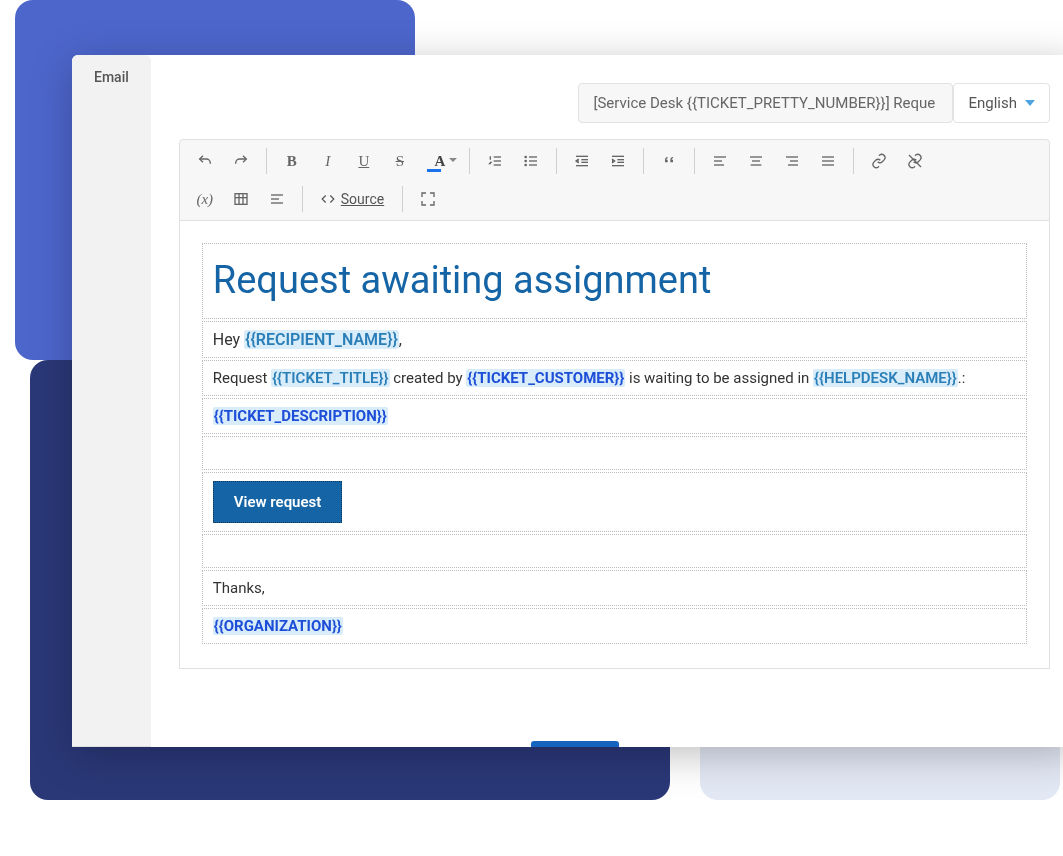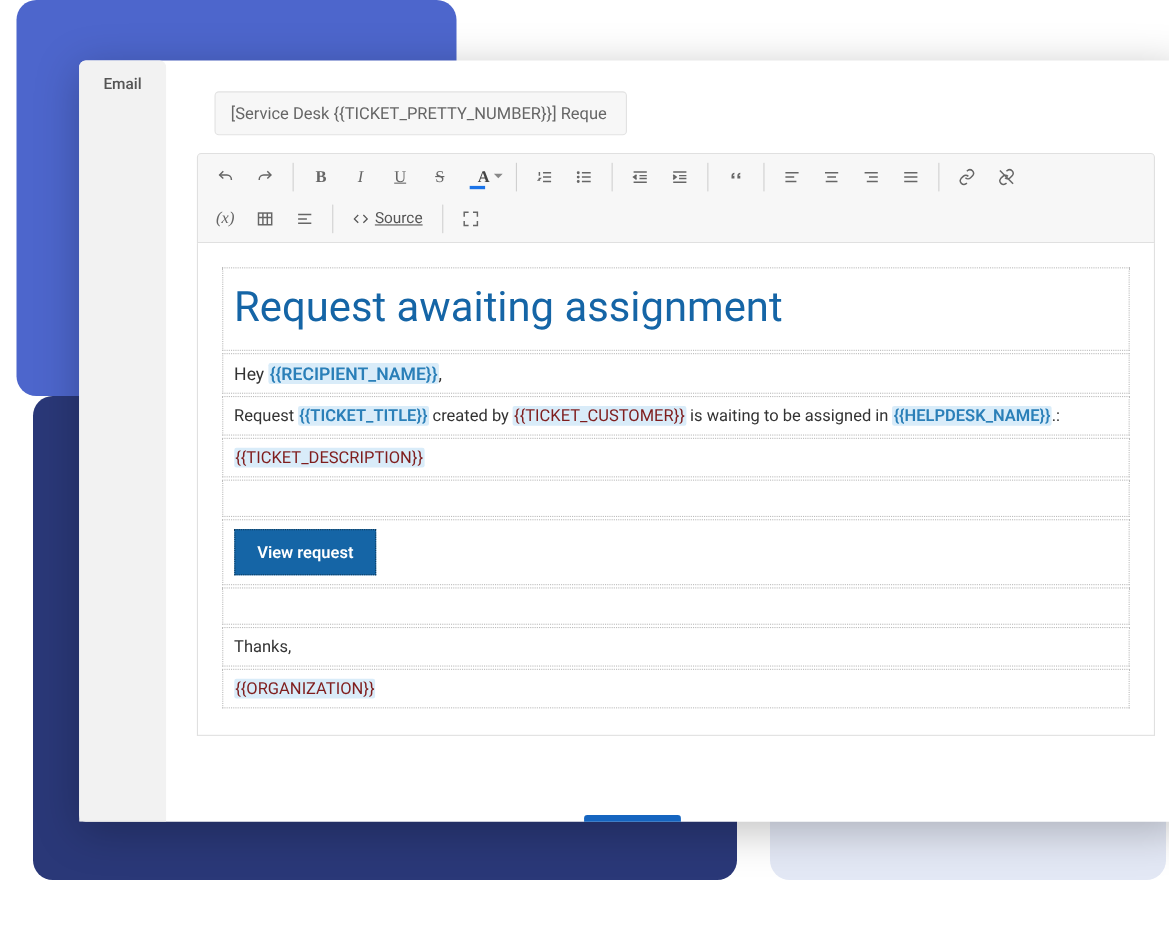--- a/index.html
+++ b/index.html
@@ -12,21 +12,21 @@
 .panel { position: absolute; top: 55px; left: 72px; width: 1006px; height: 692px; background: #fff; border-radius: 6px; box-shadow: 0 8px 40px rgba(0,0,0,0.25); z-index: 10; display: flex; flex-direction: row; }
 
 .header-bar { display: flex; background: #f2f2f2; border-bottom: 1px solid #e0e0e0; border-radius: 6px 6px 0 0; }
 .header-tab { padding: 14px 22px; font-size: 14px; color: #555; border-right: 1px solid #e0e0e0; cursor: pointer; }
 .header-tab:first-child { flex: 1; border-right: none; font-weight: 500; }
 .header-actions { display: flex; }
 .header-actions .header-tab { border-left: 1px solid #e0e0e0; border-right: none; }
 
 .body-area { padding: 28px; display: flex; flex-direction: column; gap: 16px; }
 
-.top-row { display: flex; justify-content: space-between; align-items: center; padding-left: 16px; }
+.top-row { display: flex; justify-content: flex-end; align-items: center; padding-left: 16px; }
 .subject-input { width: 375px; padding: 10px 14px; font-size: 15px; color: #666; background: #f7f7f7; border: 1px solid #e2e2e2; border-radius: 4px; white-space: nowrap; overflow: hidden; text-overflow: ellipsis; }
 .lang-select { display: flex; align-items: center; gap: 8px; padding: 10px 14px; font-size: 15px; color: #555; background: #fff; border: 1px solid #e2e2e2; border-radius: 4px; cursor: pointer; }
 .lang-select svg { width: 10px; height: 6px; }
 
 .toolbar { background: #f7f7f7; border: 1px solid #e0e0e0; border-radius: 4px 4px 0 0; padding: 4px 8px; display: flex; flex-wrap: wrap; align-items: center; gap: 2px; }
 .tb-btn { display: inline-flex; align-items: center; justify-content: center; width: 34px; height: 34px; color: #666; cursor: pointer; border-radius: 3px; font-size: 15px; }
 .tb-btn svg { width: 16px; height: 16px; }
 .tb-sep { width: 1px; height: 26px; background: #d0d0d0; margin: 0 6px; }
 .tb-btn.bold { font-weight: bold; font-family: Georgia, serif; }
 .tb-btn.italic { font-style: italic; font-family: Georgia, serif; }
@@ -38,21 +38,21 @@
 .tb-btn.textcolor .dd { position: absolute; right: 4px; top: 14px; width: 0; height: 0; border-left: 4px solid transparent; border-right: 4px solid transparent; border-top: 4px solid #888; }
 .tb-source { display: inline-flex; align-items: center; gap: 6px; width: auto; padding: 0 10px; height: 34px; color: #555; font-size: 14px; cursor: pointer; text-decoration: underline; }
 .tb-source svg { width: 14px; height: 14px; }
 .tb-var { font-style: italic; font-family: Georgia, serif; }
 
 .editor-body { border: 1px solid #e0e0e0; border-top: none; padding: 22px; background: #fff; }
 .editor-body .cell { border: 1px dotted #bbb; padding: 8px 10px; font-size: 15px; color: #333; margin-bottom: 2px; }
 .editor-body .cell.greeting { font-size: 16px; }
 .editor-body .cell.title { font-size: 38px; font-weight: 400; color: #1565a6; padding: 14px 10px 16px; }
 .editor-body .cell.spacer { height: 34px; }
-.var-tok { background: #d9ecf9; color: #7f1d1d; border-radius: 2px; padding: 0 1px; }
+.var-tok { background: #d9ecf9; color: #1d4ed8; border-radius: 2px; padding: 0 1px; font-weight: bold; }
 .var-tok.bold { font-weight: 600; color: #2a7fb8; }
 .view-btn { display: inline-block; background: #1565a6; color: #fff; font-weight: 600; padding: 11px 20px; border: 1px dotted #0d3a5c; cursor: pointer; }
 
 .footer-blue { position: absolute; bottom: 0; left: 50%; transform: translateX(-50%); width: 88px; height: 6px; background: #1565c0; border-radius: 3px 3px 0 0; }
 </style>
 </head>
 <body>
 
 <div class="bg-shape-1"></div>
 <div class="bg-shape-2"></div>
@@ -61,20 +61,26 @@
 <div class="panel">
 
   <div class="header-bar">
     <div class="header-tab">Email</div>
   </div>
 
   <div class="body-area">
 
     <div class="top-row">
       <div class="subject-input">[Service Desk {{TICKET_PRETTY_NUMBER}}] Reque</div>
+      <div class="lang-select">
+        <span>English</span>
+        <svg viewBox="0 0 10 6">
+            <path d="M0 0 L5 6 L10 0 Z" fill="#4fa3e0"></path>
+          </svg>
+      </div>
     </div>
 
     <div>
       <div class="toolbar">
         <span class="tb-btn">
             <svg viewBox="0 0 24 24" fill="none" stroke="currentColor" stroke-width="2">
               <path d="M9 14L4 9l5-5"></path>
               <path d="M4 9h10a6 6 0 016 6v1"></path>
             </svg>
           </span>

